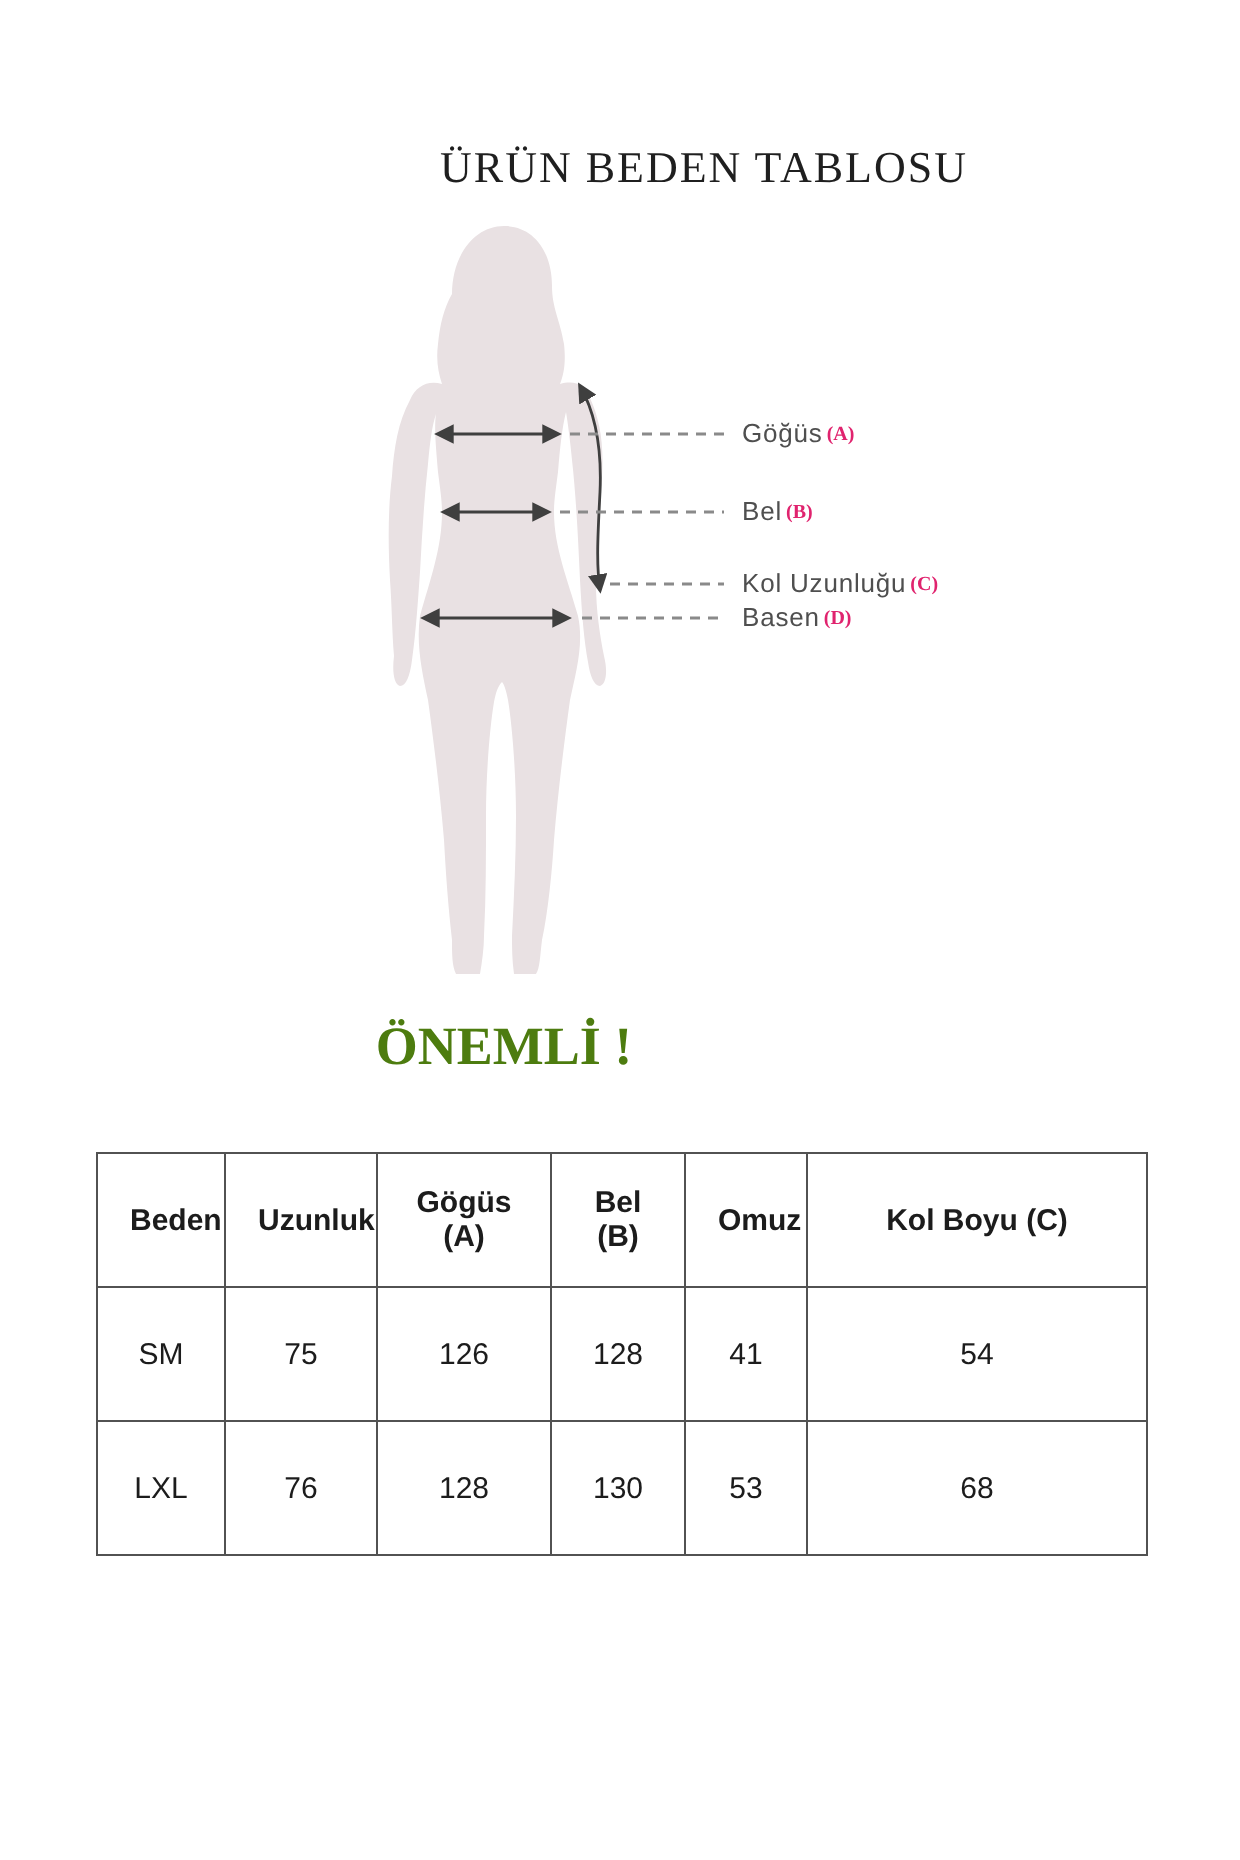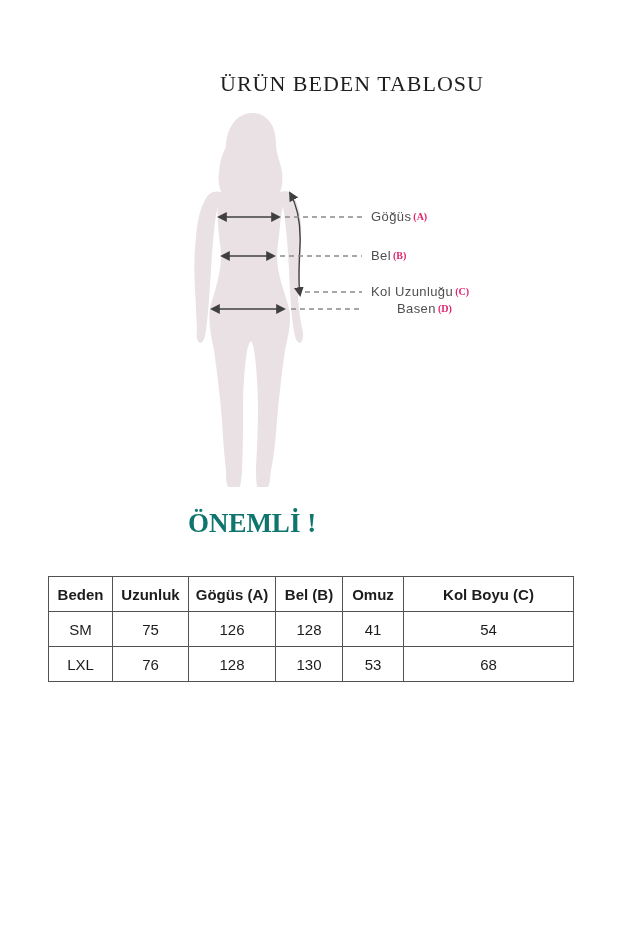--- a/index.html
+++ b/index.html
@@ -18,38 +18,38 @@
     font-size:13px;color:#4f4f4f;letter-spacing:0.4px;font-weight:500;
     line-height:16px;
   }
   .measure-label .code{
     font-family:"Liberation Serif",serif;font-size:10px;font-weight:700;
     color:#e0236e;margin-left:2px;vertical-align:1px;letter-spacing:0;
   }
   .lbl-gogus{top:209px;}
   .lbl-bel{top:248px;}
   .lbl-kol{top:284px;}
-  .lbl-basen{top:301px;margin-left:26px;}
+  .lbl-basen{top:301px;}
   .notice-heading{
     position:absolute;top:508px;left:0;width:504px;text-align:center;
     font-family:"Liberation Serif",serif;font-weight:700;font-size:27px;
-    color:#0f766e;
+    color:#4d7c0f;
   }
   .notice-warning{
     position:absolute;top:547px;left:0;width:620px;text-align:center;
     font-family:"Liberation Serif",serif;font-weight:700;font-size:17px;
     color:#c42423;letter-spacing:0.2px;
   }
   table.size-table{
     position:absolute;top:576px;left:48px;width:525px;
     border-collapse:collapse;table-layout:fixed;
   }
   table.size-table th, table.size-table td{
     border:1px solid #525252;text-align:center;vertical-align:middle;
-    height:34px;padding:0;color:#1c1c1c;font-size:15px;
+    height:34px;padding:16px;color:#1c1c1c;font-size:15px;
   }
   table.size-table th{font-weight:700;}
   table.size-table td{font-weight:400;}
   .col-beden{width:64px;}
   .col-uzunluk{width:76px;}
   .col-gogus{width:87px;}
   .col-bel{width:67px;}
   .col-omuz{width:61px;}
   .col-kol{width:170px;}
 </style>

